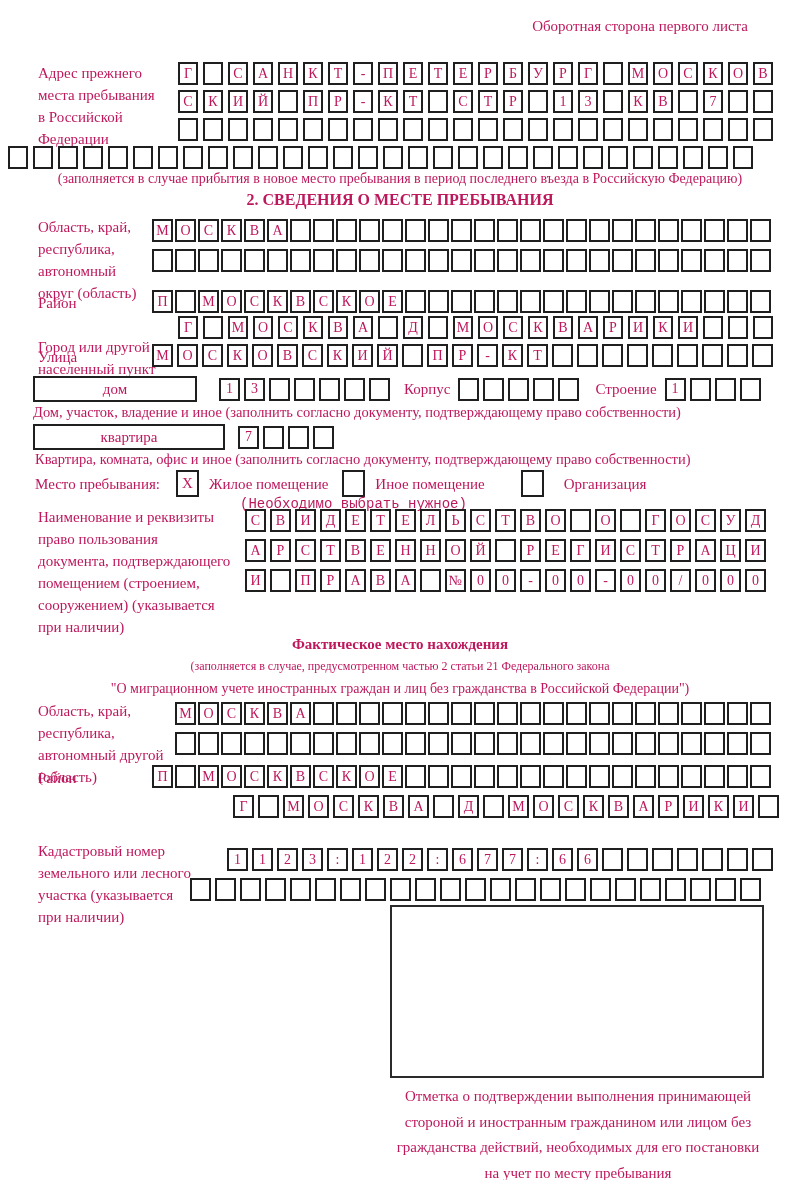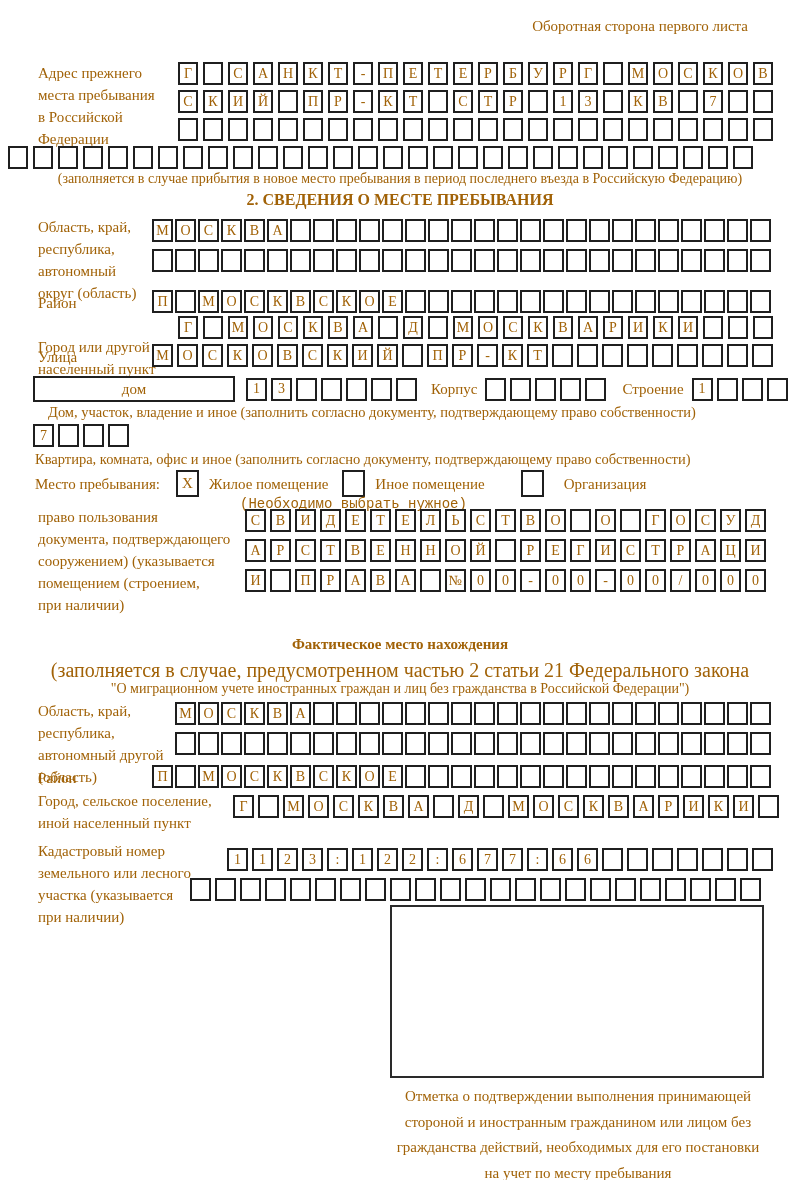--- a/index.html
+++ b/index.html
@@ -1,18 +1,18 @@
 <!DOCTYPE html>
 <html><head>
 <meta charset="utf-8">
 <style>
   html,body{margin:0;padding:0;background:#fff;}
   .page{
     position:relative;width:800px;height:1180px;background:#fff;
-    font-family:"Liberation Serif","DejaVu Serif",serif;color:#a16207;
+    font-family:"Liberation Serif","DejaVu Serif",serif;color:#be185d;
     overflow:hidden;
   }
   .abs{position:absolute;}
   .lbl{font-size:15px;line-height:22px;}
   .cellrow{display:flex;}
   .cell{
     box-sizing:border-box;height:23px;border:2px solid #1f1f1f;flex:none;
     display:flex;align-items:center;justify-content:center;
     font-size:14px;background:#fff;
   }
@@ -313,21 +313,21 @@
       <span class="cell"></span>
       <span class="cell"></span>
       <span class="cell"></span>
       <span class="cell"></span>
       <span class="cell"></span>
       <span class="cell"></span>
       <span class="cell"></span>
     </div>
 
   <div class="abs flexrow" style="top:376px;left:33px;">
-    <div class="wbox" style="width:202px;margin-right:11px;">дом</div>
+    <div class="wbox" style="width:164px;margin-right:22px;">дом</div>
     <div class="cellrow g4">
         <span class="cell">1</span>
         <span class="cell">3</span>
         <span class="cell"></span>
         <span class="cell"></span>
         <span class="cell"></span>
         <span class="cell"></span>
         <span class="cell"></span>
       </div>
     <div class="lbl" style="margin:0 8px 0 10px;">Корпус</div>
@@ -339,23 +339,24 @@
         <span class="cell"></span>
       </div>
     <div class="lbl" style="margin:0 8px 0 12px;">Строение</div>
     <div class="cellrow g4">
         <span class="cell">1</span>
         <span class="cell"></span>
         <span class="cell"></span>
         <span class="cell"></span>
       </div>
   </div>
-  <div class="abs cap" style="top:404px;left:48px;">Дом, участок, владение и иное (заполнить согласно документу, подтверждающему право собственности)</div>
+  <div class="abs cap" style="top:404px;left:33px;">Дом, участок, владение и иное (заполнить согласно документу, подтверждающему право собственности)</div>
 
   <div class="abs flexrow" style="top:424px;left:33px;">
+    <div class="wbox" style="width:192px;margin-right:13px;">квартира</div>
     <div class="cellrow g4">
         <span class="cell">7</span>
         <span class="cell"></span>
         <span class="cell"></span>
         <span class="cell"></span>
       </div>
   </div>
   <div class="abs cap" style="top:451px;left:35px;">Квартира, комната, офис и иное (заполнить согласно документу, подтверждающему право собственности)</div>
 
   <div class="abs flexrow" style="top:470px;left:35px;">
@@ -363,24 +364,25 @@
     <div class="chk">X</div>
     <div class="lbl" style="margin:0 14px 0 10px;">Жилое помещение</div>
     <div class="chk"></div>
     <div class="lbl" style="margin:0 36px 0 10px;">Иное помещение</div>
     <div class="chk"></div>
     <div class="lbl" style="margin-left:20px;">Организация</div>
   </div>
   <div class="abs" style="top:496px;left:240px;font-size:14px;font-family:Liberation Mono, monospace;">(Необходимо выбрать нужное)</div>
 
   <div class="abs lbl" style="top:506px;left:38px;">
+    <div>Наименование и реквизиты</div>
     <div>право пользования</div>
     <div>документа, подтверждающего</div>
+    <div>помещением (строением,</div>
     <div>сооружением) (указывается</div>
-    <div>помещением (строением,</div>
     <div>при наличии)</div>
   </div>
   <div class="abs cellrow g4" style="top:509px;left:245px;">
       <span class="cell">С</span>
       <span class="cell">В</span>
       <span class="cell">И</span>
       <span class="cell">Д</span>
       <span class="cell">Е</span>
       <span class="cell">Т</span>
       <span class="cell">Е</span>
@@ -440,21 +442,21 @@
       <span class="cell">-</span>
       <span class="cell">0</span>
       <span class="cell">0</span>
       <span class="cell">/</span>
       <span class="cell">0</span>
       <span class="cell">0</span>
       <span class="cell">0</span>
     </div>
 
   <div class="abs center b" style="top:636px;left:0;font-size:15px;">Фактическое место нахождения</div>
-  <div class="abs center" style="top:659px;left:0;font-size:20px;">(заполняется в случае, предусмотренном частью 2 статьи 21 Федерального закона</div>
+  <div class="abs center" style="top:659px;left:0;font-size:12px;">(заполняется в случае, предусмотренном частью 2 статьи 21 Федерального закона</div>
   <div class="abs center" style="top:681px;left:0;font-size:14px;">"О миграционном учете иностранных граждан и лиц без гражданства в Российской Федерации")</div>
 
   <div class="abs lbl" style="top:700px;left:38px;">
     <div>Область, край,</div>
     <div>республика,</div>
     <div>автономный другой</div>
     <div>(область)</div>
   </div>
   <div class="abs cellrow g2" style="top:702px;left:175px;">
       <span class="cell">М</span>
@@ -537,24 +539,20 @@
       <span class="cell"></span>
       <span class="cell"></span>
       <span class="cell"></span>
       <span class="cell"></span>
       <span class="cell"></span>
       <span class="cell"></span>
       <span class="cell"></span>
       <span class="cell"></span>
     </div>
 
-  <div class="abs lbl" style="top:790px;left:38px;">
-    <div>Город, сельское поселение,</div>
-    <div>иной населенный пункт</div>
-  </div>
   <div class="abs cellrow g4" style="top:795px;left:233px;">
       <span class="cell">Г</span>
       <span class="cell"></span>
       <span class="cell">М</span>
       <span class="cell">О</span>
       <span class="cell">С</span>
       <span class="cell">К</span>
       <span class="cell">В</span>
       <span class="cell">А</span>
       <span class="cell"></span>

